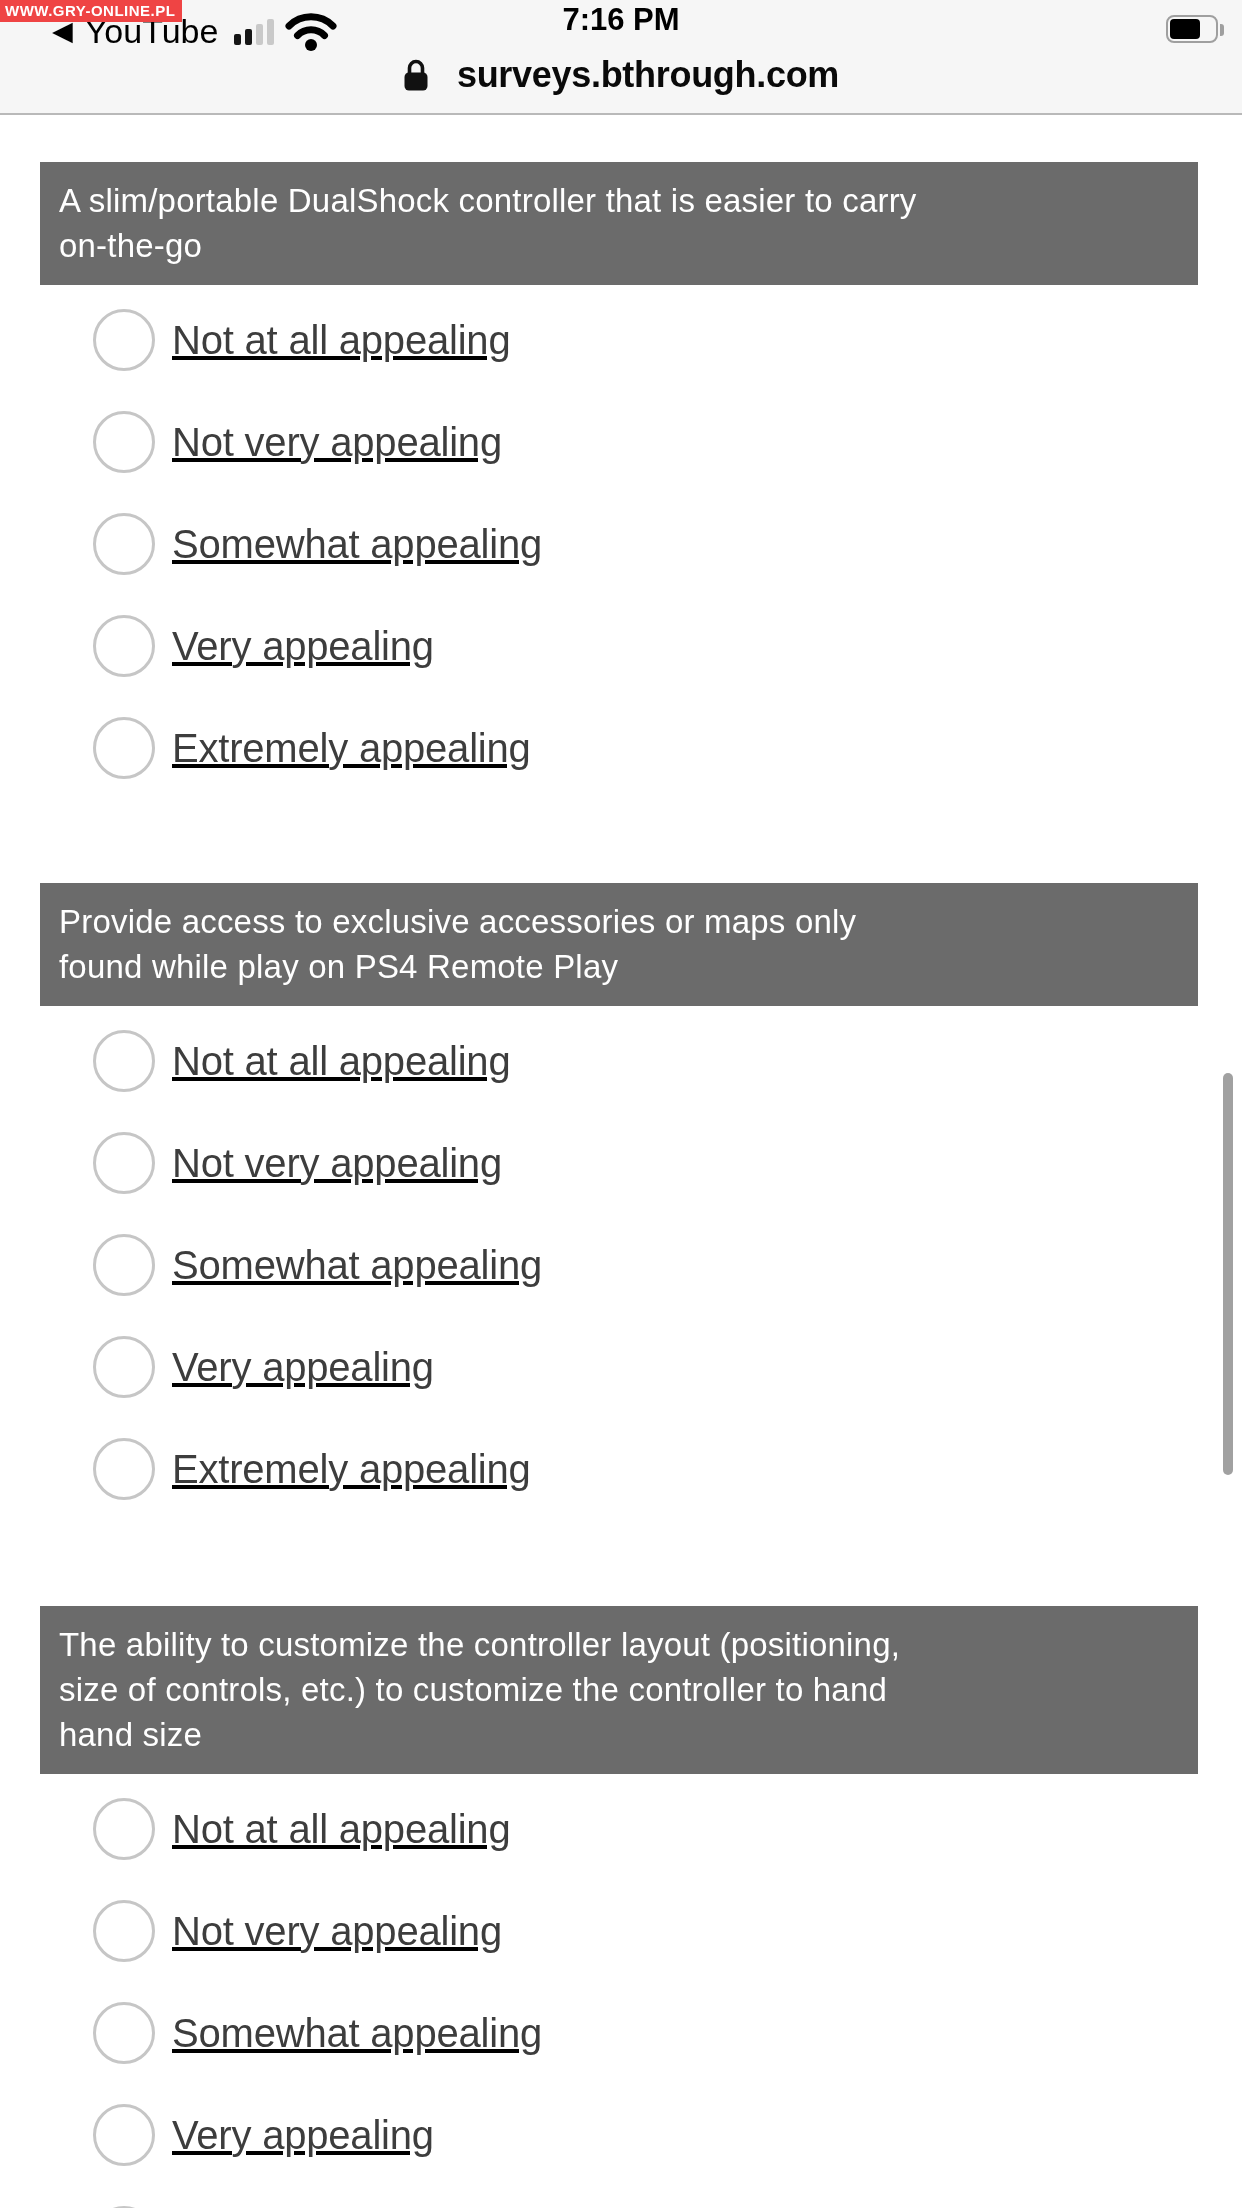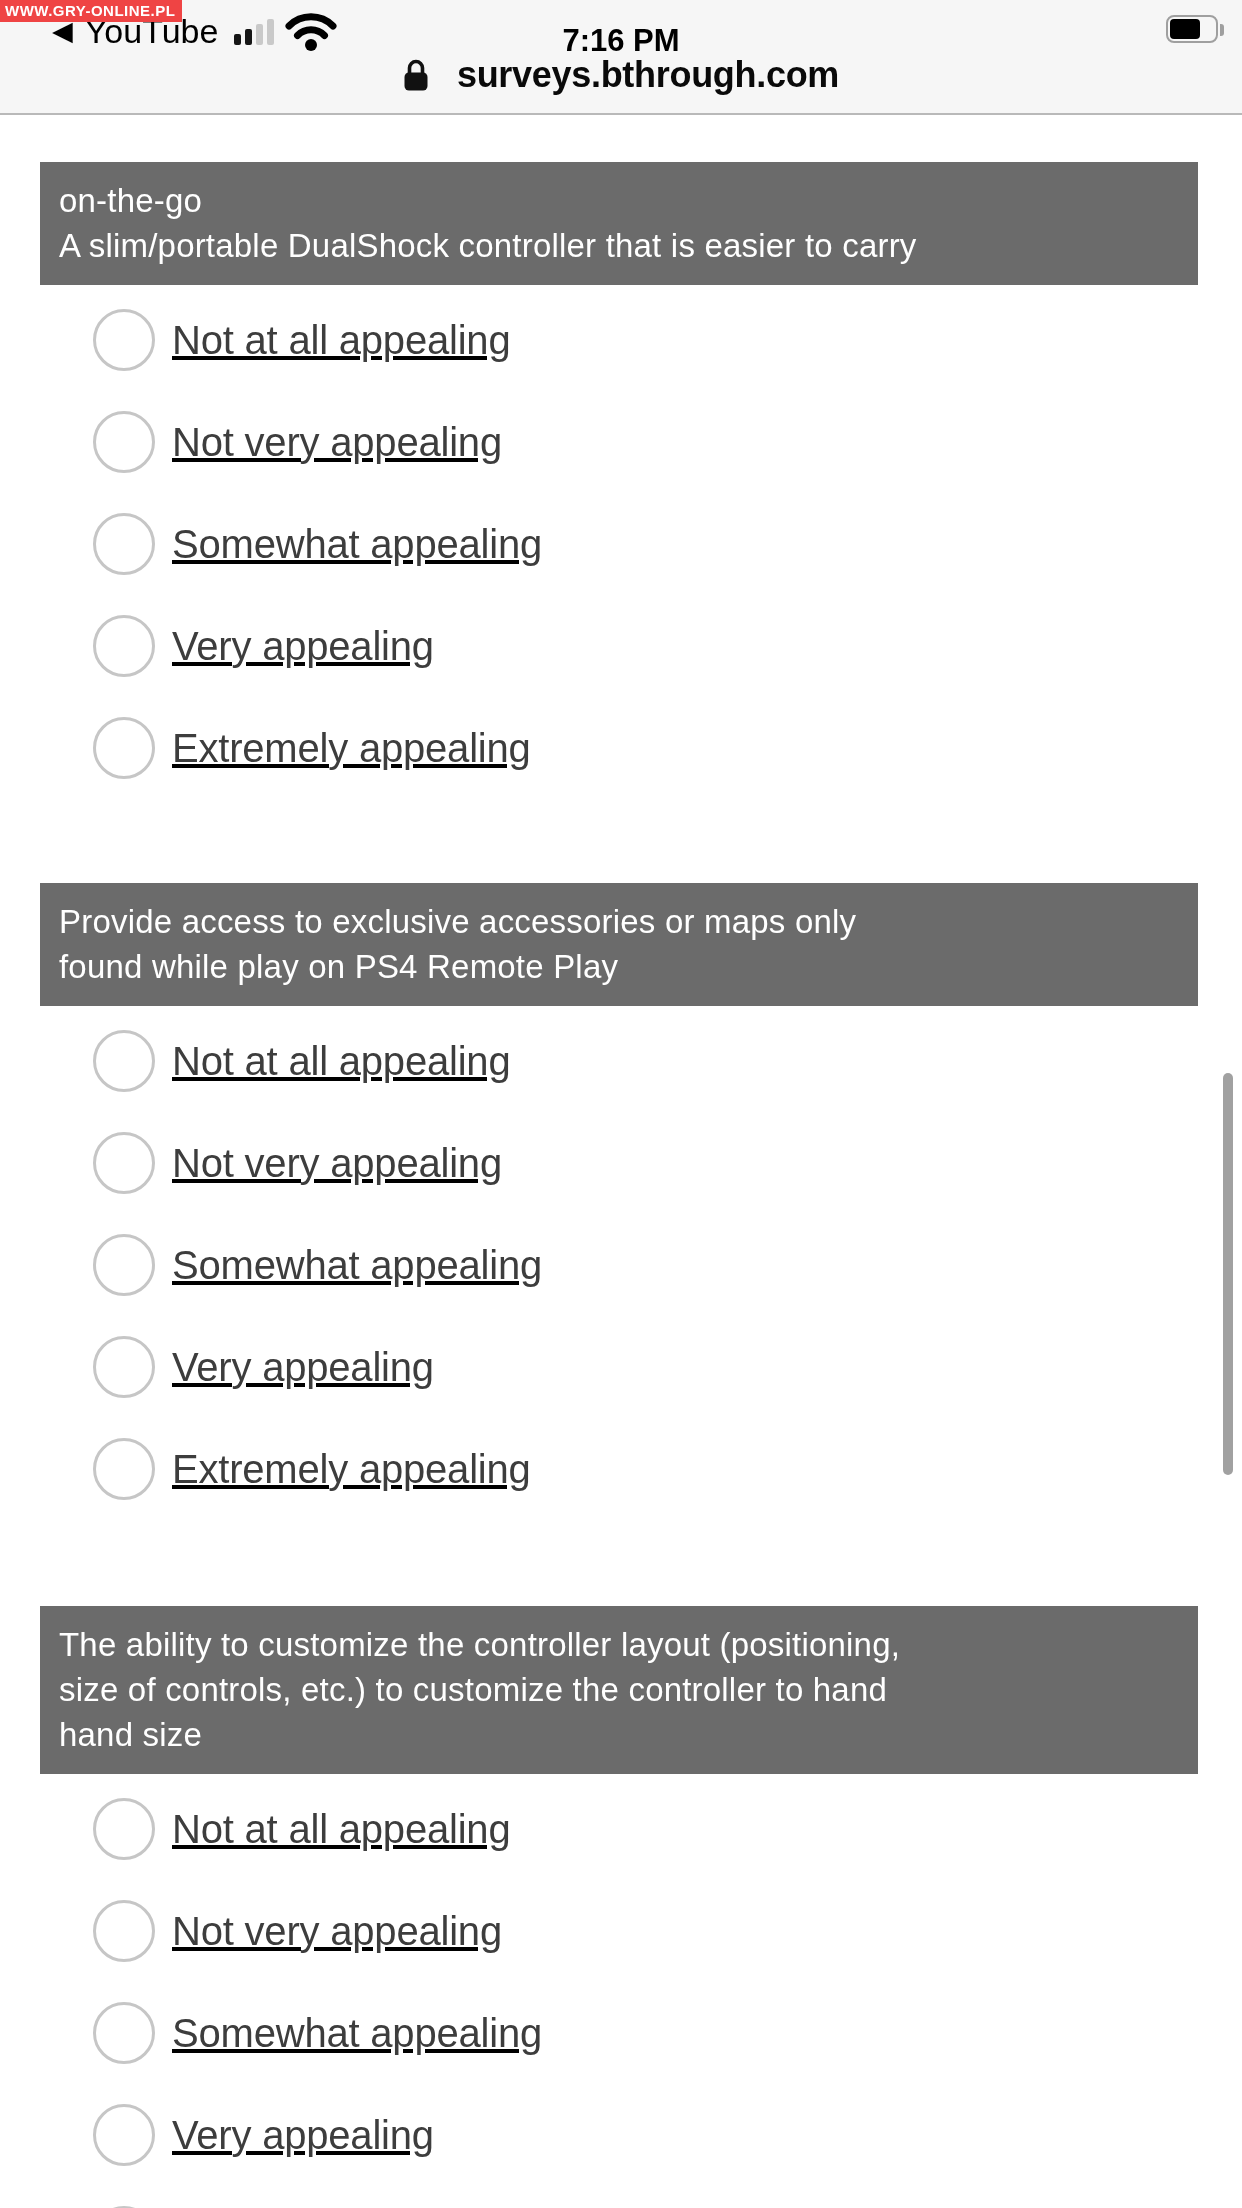--- a/index.html
+++ b/index.html
@@ -20,21 +20,21 @@
     background:#ef4444; color:#fff; font-size:15px; font-weight:700;
     letter-spacing:.5px; padding:3px 7px 4px 5px; line-height:1;
   }
   .sb-left { position:absolute; left:52px; top:8px; height:46px; display:flex; align-items:center; }
   .back-icon { font-size:27px; color:#000; margin-right:12px; line-height:1; }
   .back-label { font-size:34px; color:#000; }
   .signal { display:flex; align-items:flex-end; gap:4px; margin-left:16px; height:27px; }
   .signal .bar { width:7px; border-radius:2px; background:#c9c9c9; }
   .signal .bar.filled { background:#161616; }
   .wifi { margin-left:10px; display:block; }
-  .sb-time { position:absolute; top:23px; left:0; width:100%; text-align:center;
+  .sb-time { position:absolute; top:2px; left:0; width:100%; text-align:center;
              font-size:31px; font-weight:700; color:#000; }
   .battery { position:absolute; right:24px; top:15px; width:52px; height:28px;
              border:2px solid #9f9f9f; border-radius:8px; }
   .battery-fill { position:absolute; left:2px; top:2px; bottom:2px; background:#000; border-radius:4px; }
   .battery-nub { position:absolute; right:-8px; top:7px; width:4px; height:12px;
                  background:#9f9f9f; border-radius:0 3px 3px 0; }
   .sb-url-row { position:absolute; top:54px; left:0; width:100%;
                 display:flex; justify-content:center; align-items:center; gap:28px; }
   .url-text { font-size:36px; font-weight:700; color:#0a0a0a; letter-spacing:-.3px; }
 
@@ -92,22 +92,22 @@
         <path d="M6.5 16 V 10 a 6.5 6.5 0 0 1 13 0 V 16" fill="none" stroke="#111" stroke-width="3.6"></path>
         <rect x="1.5" y="14.5" width="23" height="18" rx="4.5" fill="#111"></rect>
       </svg>
       <span class="url-text">surveys.bthrough.com</span>
     </div>
   </div>
 
   <div class="survey">
   <div class="question">
     <div class="q-header">
+          <div>A slim/portable DualShock controller that is easier to carry</div>
           <div>on-the-go</div>
-          <div>A slim/portable DualShock controller that is easier to carry</div>
         </div>
     <div class="q-options">
           <div class="opt-row">
             <span class="radio"></span>
             <span class="opt-label">Not at all appealing</span>
           </div>
           <div class="opt-row">
             <span class="radio"></span>
             <span class="opt-label">Not very appealing</span>
           </div>

